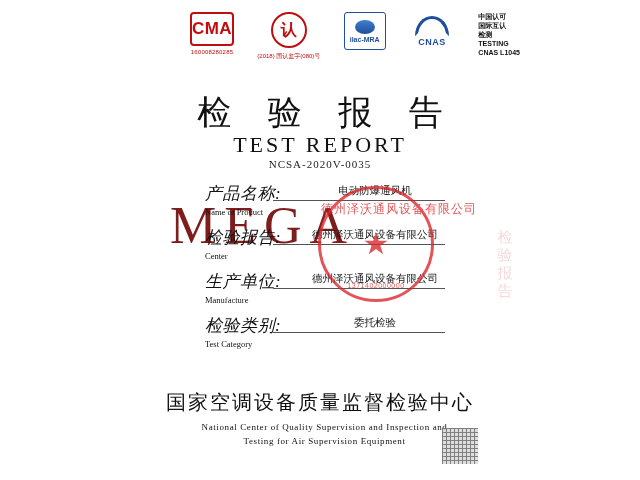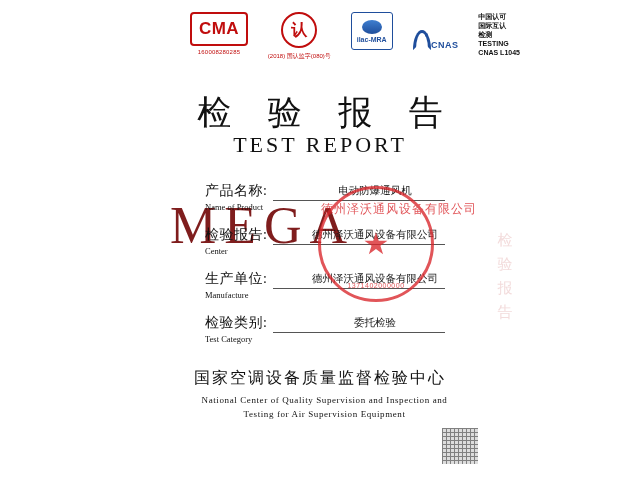--- a/index.html
+++ b/index.html
@@ -37,21 +37,21 @@
   }
   .cert-block {
     display: flex;
     flex-direction: column;
     align-items: center;
     justify-content: flex-start;
   }
 
   
   .cma-mark {
-    width: 58px; height: 34px;
+    width: 44px; height: 34px;
     border: 2px solid #c00d0d;
     border-radius: 4px;
     color: #c00d0d;
     font-family: "Liberation Sans", sans-serif;
     font-weight: bold;
     font-size: 17px;
     letter-spacing: 0.5px;
     display: flex;
     align-items: center;
     justify-content: center;
@@ -109,22 +109,22 @@
     font-size: 7px;
     color: #1f4e9c;
     font-weight: bold;
     margin-top: 2px;
   }
 
   
   .cnas-mark {
     width: 46px; height: 38px;
     display: flex;
-    flex-direction: row;
-    align-items: flex-end;
+    flex-direction: column;
+    align-items: center;
     justify-content: center;
   }
   .cnas-swoosh {
     width: 34px; height: 20px;
     border: 3px solid #1f4e9c;
     border-bottom-color: transparent;
     border-radius: 50% 50% 0 0 / 100% 100% 0 0;
     box-sizing: border-box;
   }
   .cnas-text {
@@ -194,23 +194,24 @@
   .field-label {
     position: absolute;
     left: 0;
     top: 0;
     width: 62px;
     font-family: "Liberation Serif", serif;
     color: #111;
   }
   .field-label .lbl-cn {
     display: block;
-    font-size: 14px;
+    font-size: 17px;
     letter-spacing: 0.5px;
     white-space: nowrap;
+    font-style: italic;
   }
   .field-label .lbl-en {
     display: block;
     font-size: 8.5px;
     margin-top: 2px;
     white-space: nowrap;
   }
   .field-line {
     position: absolute;
     left: 68px;
@@ -233,23 +234,24 @@
 
   
   #footer {
     position: absolute;
     top: 368px;
     left: 0; right: 0;
     text-align: center;
   }
   #footer-cn {
     font-family: Liberation Sans, sans-serif;
-    font-size: 16px;
+    font-size: 20px;
     letter-spacing: 2px;
     color: #111;
+    margin-top: 21px;
   }
   #footer-en1, #footer-en2 {
     font-family: Liberation Serif, serif;
     font-size: 9px;
     letter-spacing: 0.6px;
     color: #111;
     margin-top: 6px;
     padding-left: 9px;
   }
   #footer-en2 { margin-top: 4px; }
@@ -309,21 +311,21 @@
     left: 170px;
     top: 196px;
     font-size: 52px;
     letter-spacing: 8px;
     color: #7f1d1d;
   }
   #watermark-side {
     left: 494px;
     top: 228px;
     font-size: 15px;
-    line-height: 24px;
+    line-height: 18px;
     width: 22px;
     color: #f3dcdc;
     text-align: center;
   }
 
   
   #qr {
     position: absolute;
     left: 442px;
     top: 428px;
@@ -378,20 +380,21 @@
       </div>
     </div>
 
   </div>
 
   <div class="watermark" id="watermark-main">MEGA</div>
   <div class="watermark" id="watermark-side">检验报告</div>
 
   <div id="title-en">TEST REPORT</div>
   <div id="title-cn">检 验 报 告</div>
+  <div id="report-no">NCSA-2020V-0035</div>
 
   <div id="fields">
 
     <div class="field-row">
       <div class="field-label">
         <span class="lbl-cn">产品名称:</span>
         <span class="lbl-en">Name of Product</span>
       </div>
       <div class="field-value">电动防爆通风机</div>
       <div class="field-line"></div>

